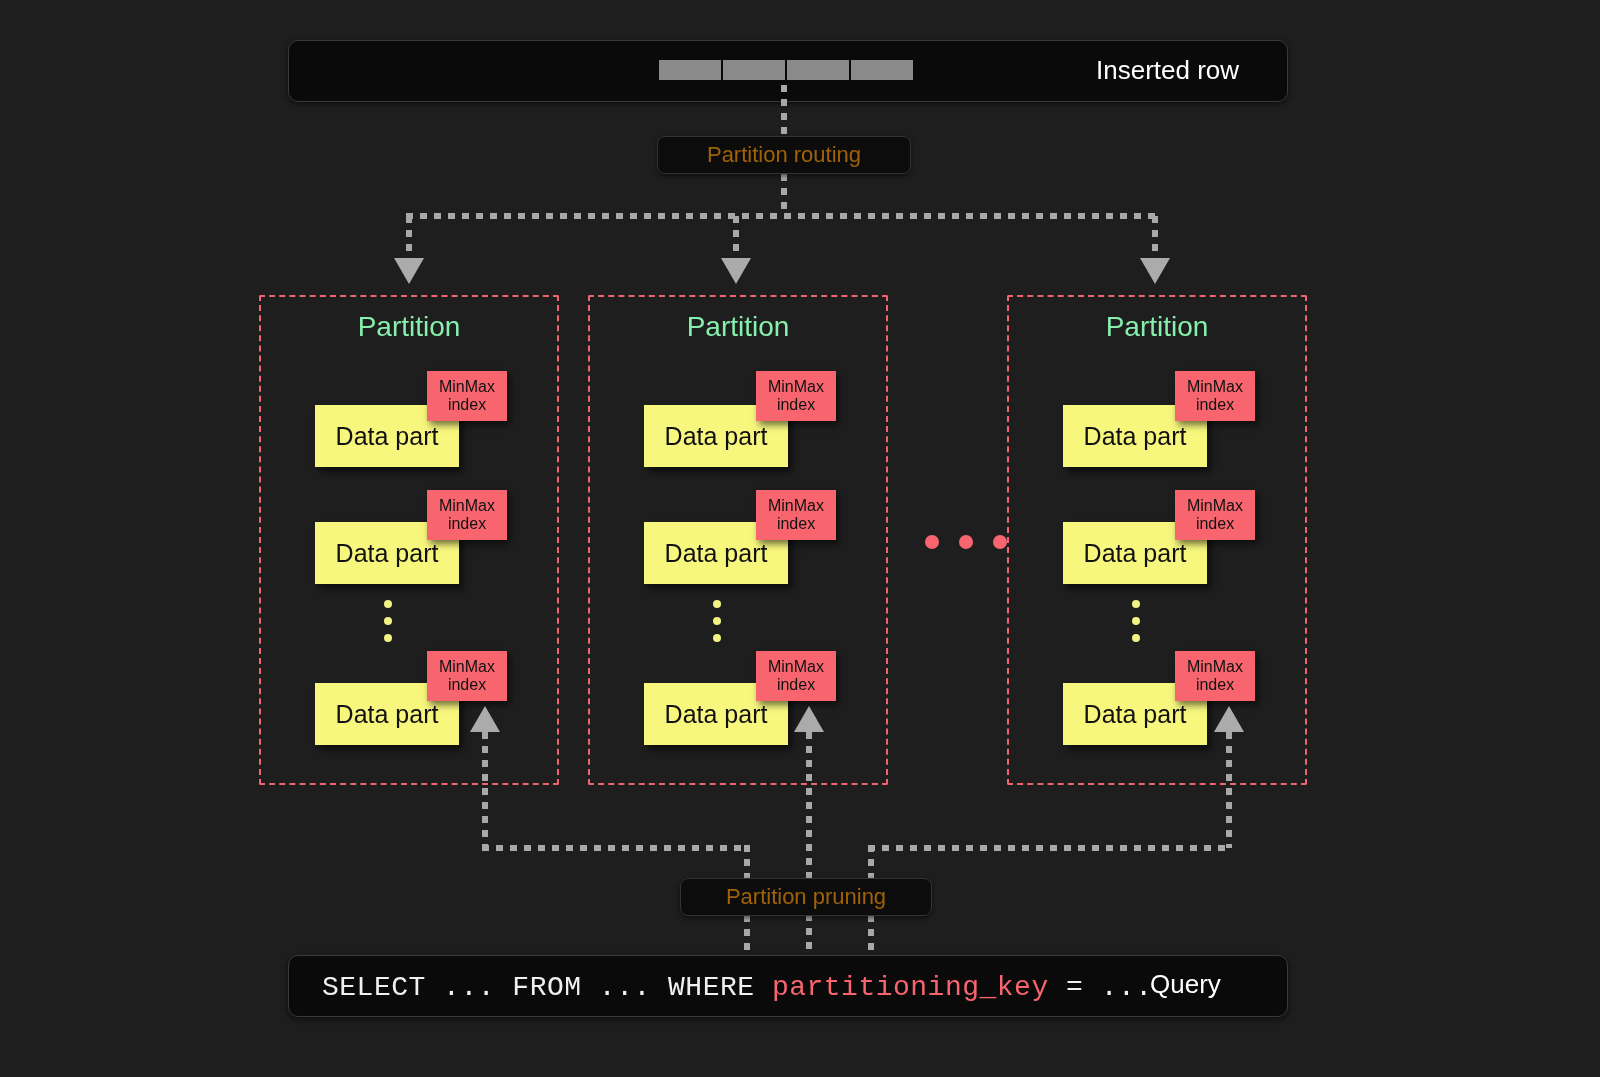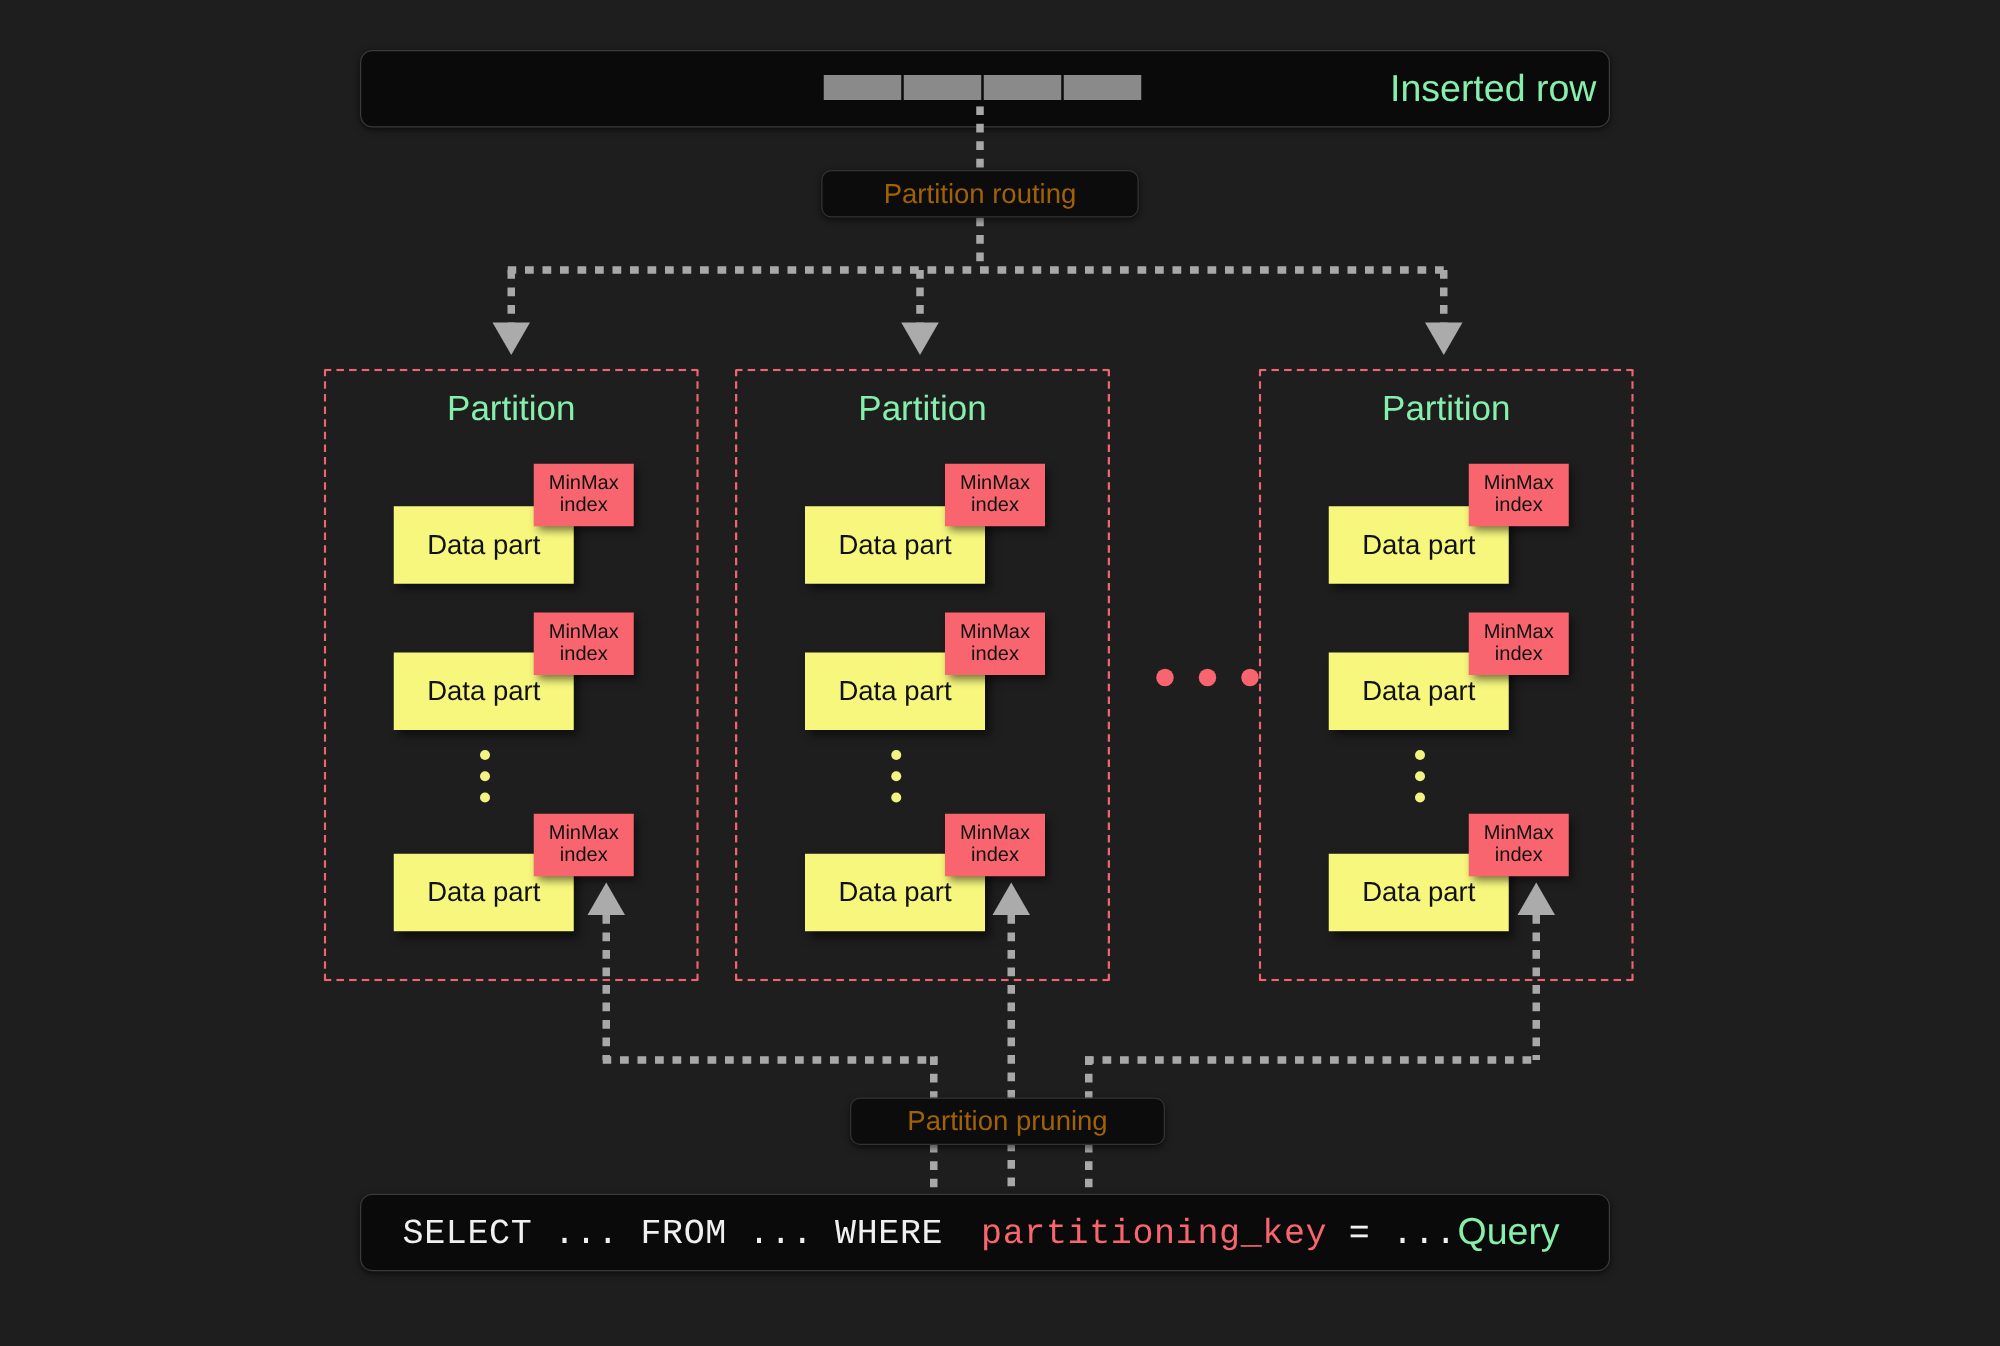--- a/index.html
+++ b/index.html
@@ -24,24 +24,23 @@
     background: #0c0c0c;
     border: 1px solid #333;
     border-radius: 8px;
     display: flex; align-items: center; justify-content: center;
     color: #a16207;
     box-shadow: 0 2px 5px rgba(0,0,0,.55);
     z-index: 6;
   }
   .right-label {
     position: absolute;
-    color: #86efac;
-    font-size: 30px;
+    color: #ffffff;
+    font-size: 26px;
     line-height: 1;
-    margin-left: 16px;
   }
 
   
   .rowcells { position: absolute; display: flex; gap: 2px; }
   .rowcell { width: 62px; height: 20px; background: #8a8a8a; }
 
   
   .partition {
     position: absolute;
     border: 2px dashed #f0646f;
@@ -54,21 +53,21 @@
     color: #86efac;
     font-size: 28px;
     line-height: 1;
   }
   .datapart {
     position: absolute;
     width: 144px; height: 62px;
     background: #f7f77e;
     color: #111;
     display: flex; align-items: center; justify-content: center;
-    font-size: 22px;
+    font-size: 25px;
     box-shadow: 4px 5px 7px rgba(0,0,0,.55);
     z-index: 2;
   }
   .minmax {
     position: absolute;
     width: 80px; height: 50px;
     background: #f8656e;
     color: #111;
     display: flex; flex-direction: column;
     align-items: center; justify-content: center;
@@ -108,21 +107,21 @@
 
   
   .query-text {
     position: absolute;
     font-family: "Liberation Mono", monospace;
     font-size: 28px;
     color: #f0f0f0;
     white-space: pre;
     letter-spacing: .5px;
   }
-  .query-text .key { color: #f8656e; margin-left: 13px; }
+  .query-text .key { color: #f8656e; }
 </style>
 </head>
 <body>
 
 <div id="stage">
 
   <div class="panel" style="left:288px; top:40px; width:1000px; height:62px;"></div>
 
   <div class="rowcells" style="left:659px; top:60px;">
     <span class="rowcell"></span>

